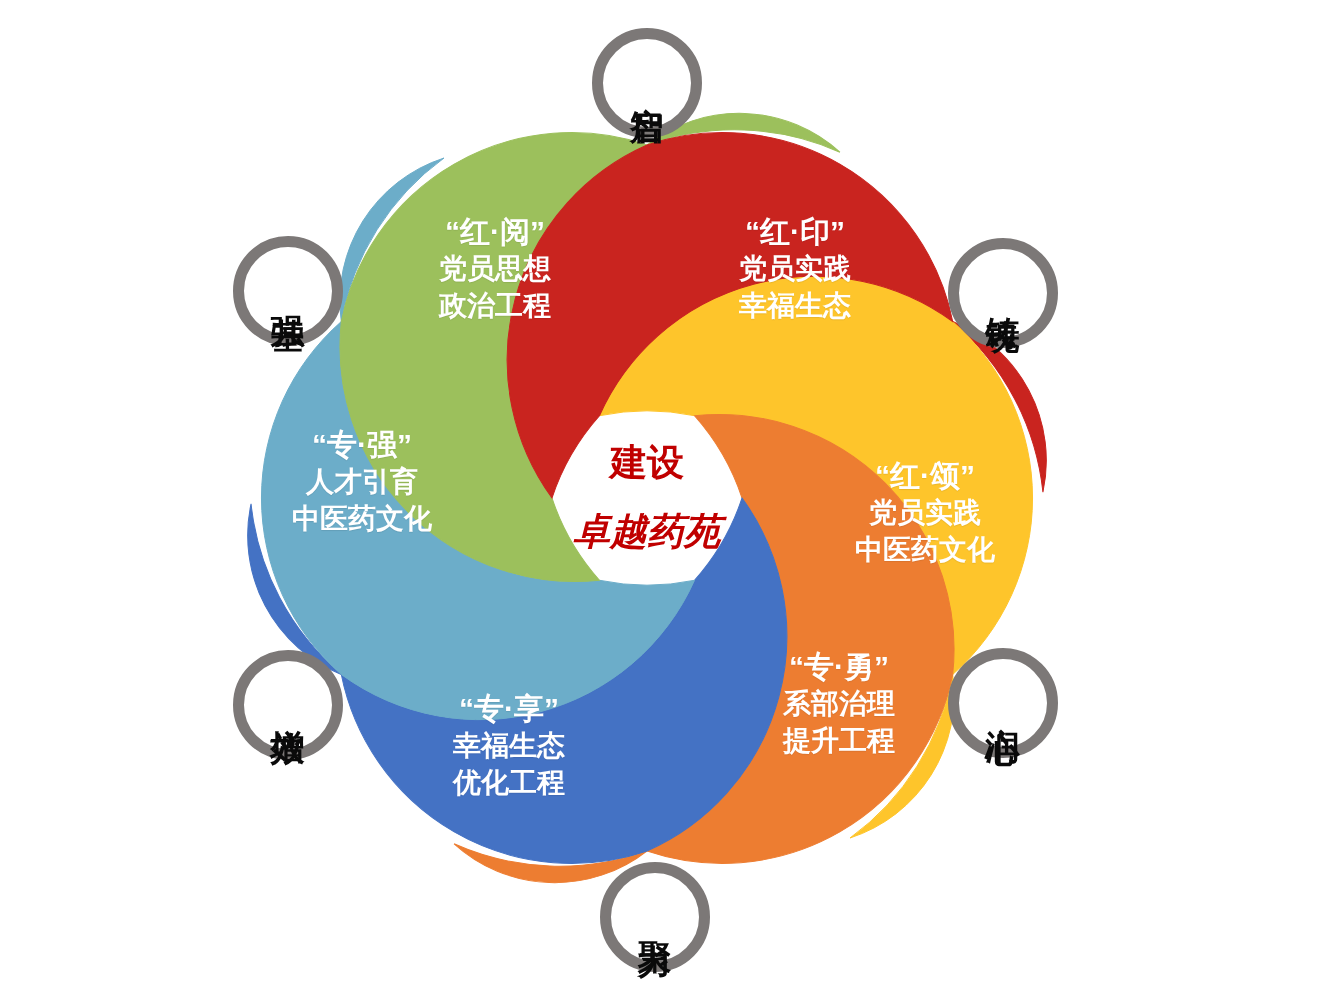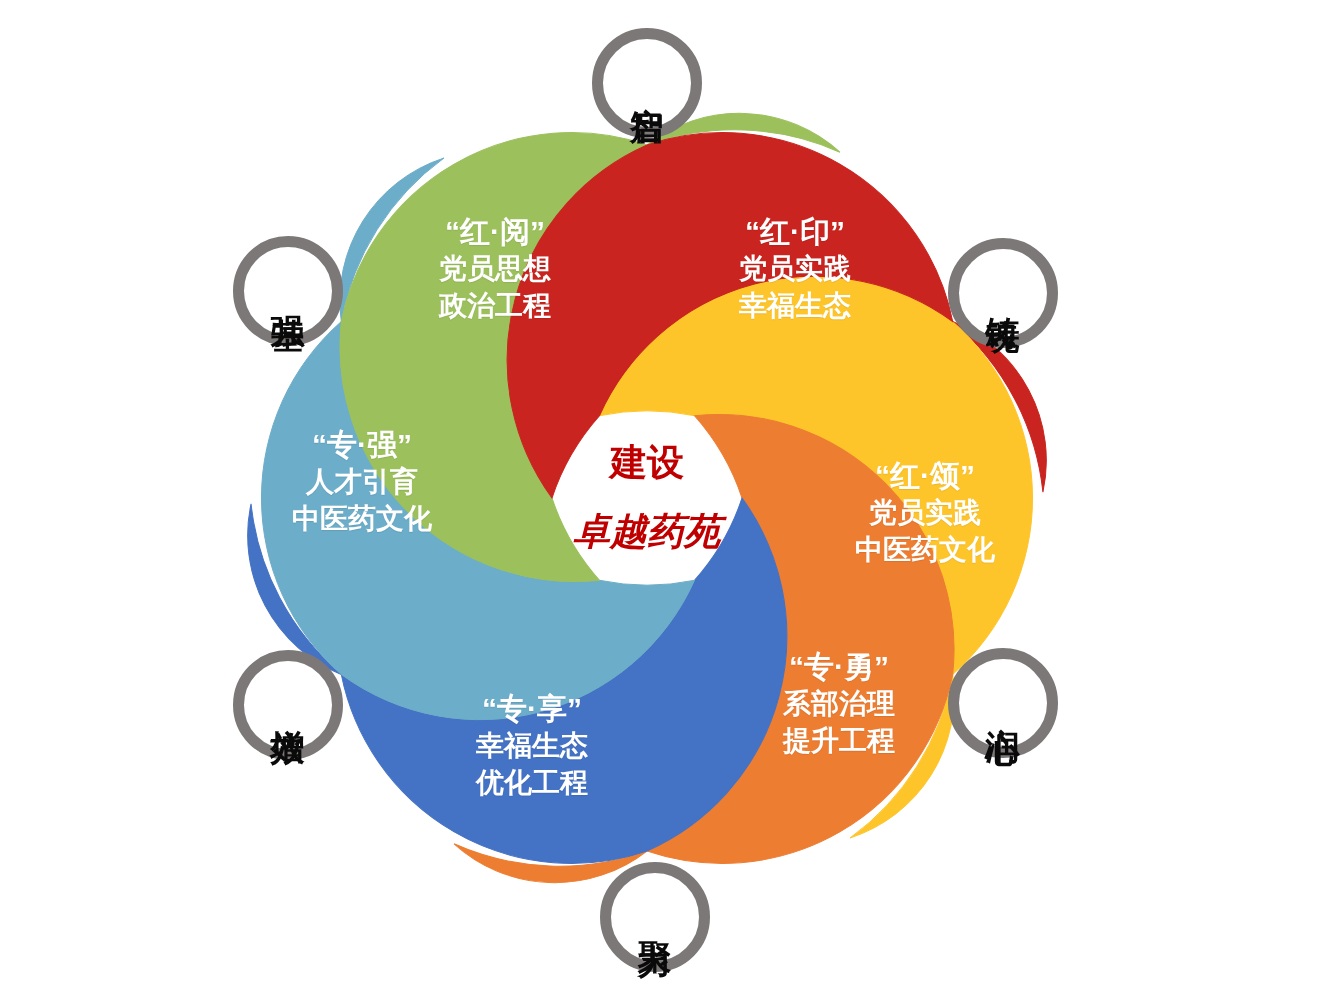--- a/index.html
+++ b/index.html
@@ -13,21 +13,21 @@
     position:absolute;transform:translate(-50%,-50%);
     text-align:center;color:#ffffff;font-weight:bold;
     font-size:28px;line-height:37px;white-space:nowrap;
     text-shadow:0 1px 1px rgba(0,0,0,0.08);
   }
   .ptext .q{font-size:30px;}
   .pt-green {left:495px;top:268px;}
   .pt-red   {left:795px;top:268px;}
   .pt-yellow{left:925px;top:512px;}
   .pt-orange{left:820px;top:703px;margin-left:19px;}
-  .pt-blue  {left:532px;top:745px;}
+  .pt-blue  {left:509px;top:745px;}
   .pt-teal  {left:362px;top:481px;}
   
   .center-label{
     position:absolute;left:647px;top:497px;transform:translate(-50%,-50%);
     text-align:center;font-weight:bold;white-space:nowrap;
   }
   .center-label .c1{font-size:37px;}
   .center-label .c2{font-size:37px;margin-top:19px;font-style:italic;}
   
   .badge{

